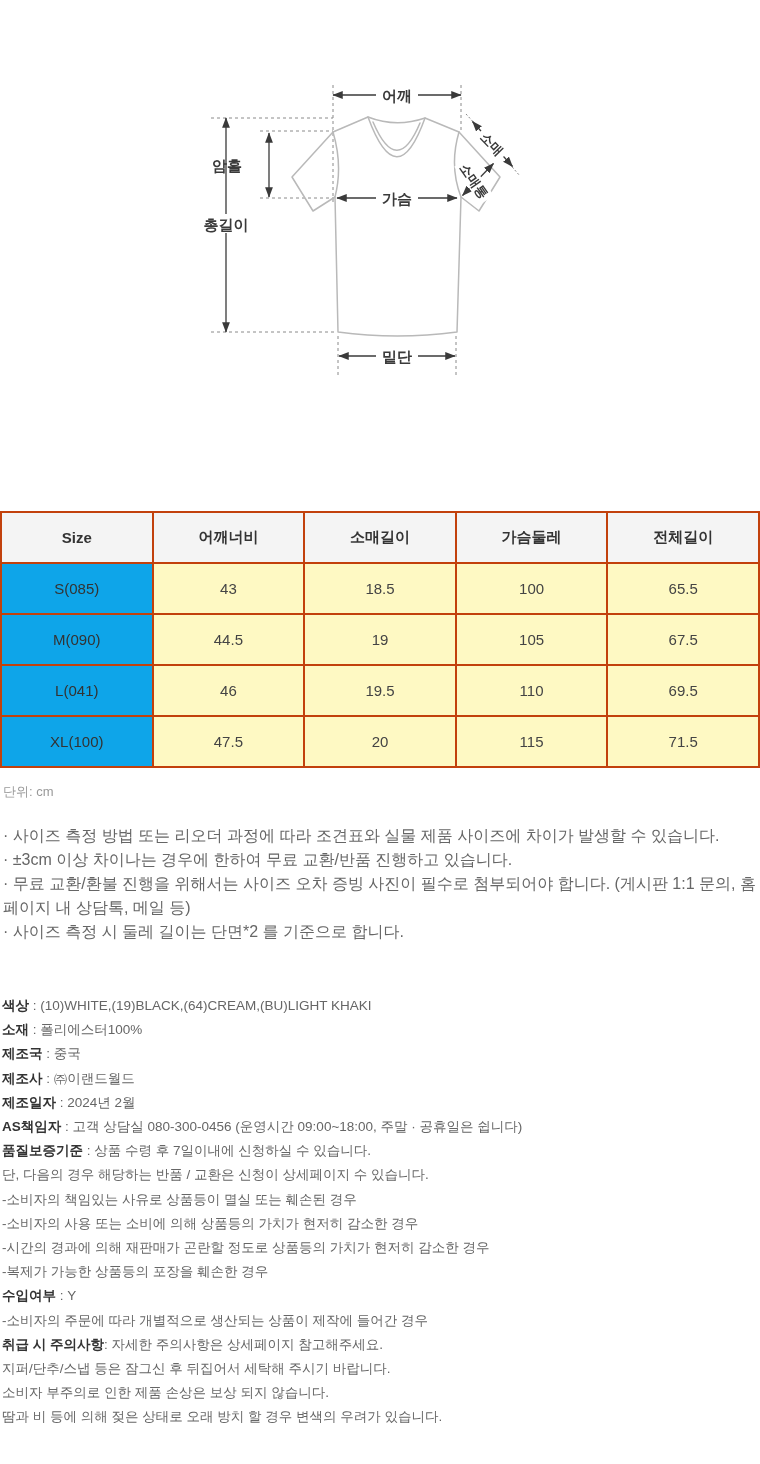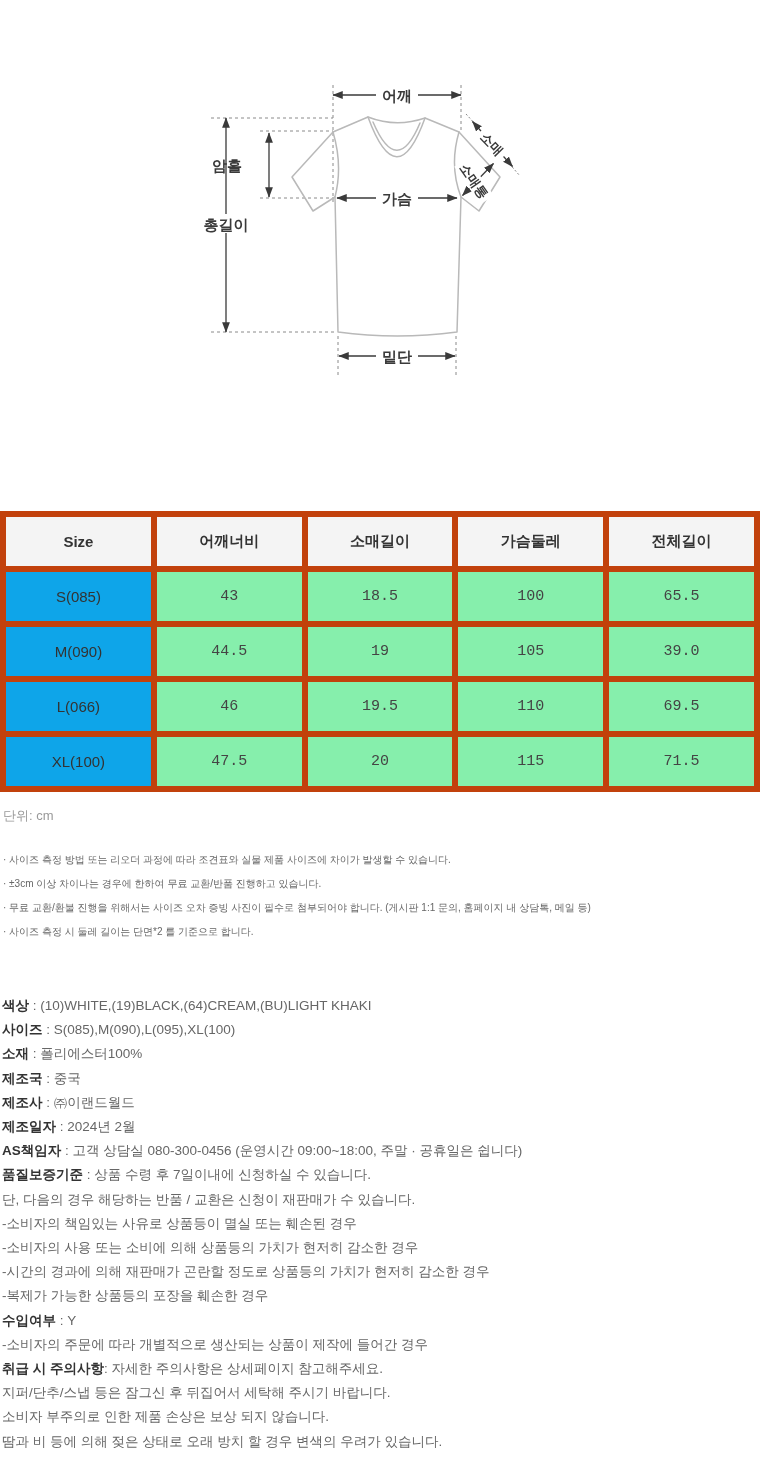--- a/index.html
+++ b/index.html
@@ -10,30 +10,30 @@
   }
   .diagram-area{position:relative;width:760px;height:511px;padding-left:16px;}
   .diagram-area svg{display:block;}
   svg text{font-family:"Liberation Sans","DejaVu Sans",sans-serif;font-weight:bold;fill:#3a3a3a;}
 
   table.size-table{
     width:760px;border-collapse:collapse;table-layout:fixed;
     font-size:15px;color:#444;
   }
   .size-table th,.size-table td{
-    border:6px solid #c2410c;text-align:center;vertical-align:middle;
+    border:2px solid #c2410c;text-align:center;vertical-align:middle;
     height:49px;padding:0;font-weight:normal;
   }
   .size-table thead th{background:#f4f4f4;font-weight:bold;color:#333;}
   .size-table tbody th{background:#0ea5e9;color:#333;}
-  .size-table td{background:#86efac;font-family:Liberation Mono, monospace;}
+  .size-table td{background:#fef9c3;}
 
   .unit-note{margin:15px 16px 0 3px;font-size:13px;color:#999;}
 
-  .notes{margin:23px 0 16px 3px;padding:0;list-style:none;font-size:10px;color:#666;}
+  .notes{margin:23px 0 16px 3px;padding:0;list-style:none;font-size:16px;color:#666;}
   .notes li{line-height:24px;}
 
   .product-info{margin:50px 0 0 2px;font-size:13.5px;color:#666;}
   .product-info .line{line-height:24.2px;white-space:nowrap;}
   .product-info .lbl{font-weight:bold;color:#333;}
   .product-info .sep{color:#666;}
 </style>
 </head>
 <body>
 
@@ -125,24 +125,24 @@
       <td>43</td>
       <td>18.5</td>
       <td>100</td>
       <td>65.5</td>
     </tr>
     <tr>
       <th>M(090)</th>
       <td>44.5</td>
       <td>19</td>
       <td>105</td>
-      <td>39.0</td>
+      <td>67.5</td>
     </tr>
     <tr>
-      <th>L(066)</th>
+      <th>L(041)</th>
       <td>46</td>
       <td>19.5</td>
       <td>110</td>
       <td>69.5</td>
     </tr>
     <tr>
       <th>XL(100)</th>
       <td>47.5</td>
       <td>20</td>
       <td>115</td>
@@ -155,28 +155,27 @@
 
 <ul class="notes">
   <li>· 사이즈 측정 방법 또는 리오더 과정에 따라 조견표와 실물 제품 사이즈에 차이가 발생할 수 있습니다.</li>
   <li>· ±3cm 이상 차이나는 경우에 한하여 무료 교환/반품 진행하고 있습니다.</li>
   <li>· 무료 교환/환불 진행을 위해서는 사이즈 오차 증빙 사진이 필수로 첨부되어야 합니다. (게시판 1:1 문의, 홈페이지 내 상담톡, 메일 등)</li>
   <li>· 사이즈 측정 시 둘레 길이는 단면*2 를 기준으로 합니다.</li>
 </ul>
 
 <div class="product-info">
   <div class="line"><span class="lbl">색상</span><span class="sep"> : </span><span>(10)WHITE,(19)BLACK,(64)CREAM,(BU)LIGHT KHAKI</span></div>
-  <div class="line"><span class="lbl">사이즈</span><span class="sep"> : </span><span>S(085),M(090),L(095),XL(100)</span></div>
   <div class="line"><span class="lbl">소재</span><span class="sep"> : </span><span>폴리에스터100%</span></div>
   <div class="line"><span class="lbl">제조국</span><span class="sep"> : </span><span>중국</span></div>
   <div class="line"><span class="lbl">제조사</span><span class="sep"> : </span><span>㈜이랜드월드</span></div>
   <div class="line"><span class="lbl">제조일자</span><span class="sep"> : </span><span>2024년 2월</span></div>
   <div class="line"><span class="lbl">AS책임자</span><span class="sep"> : </span><span>고객 상담실 080-300-0456 (운영시간 09:00~18:00, 주말 · 공휴일은 쉽니다)</span></div>
   <div class="line"><span class="lbl">품질보증기준</span><span class="sep"> : </span><span>상품 수령 후 7일이내에 신청하실 수 있습니다.</span></div>
-  <div class="line"><span>단, 다음의 경우 해당하는 반품 / 교환은 신청이 재판매가 수 있습니다.</span></div>
+  <div class="line"><span>단, 다음의 경우 해당하는 반품 / 교환은 신청이 상세페이지 수 있습니다.</span></div>
   <div class="line"><span>-소비자의 책임있는 사유로 상품등이 멸실 또는 훼손된 경우</span></div>
   <div class="line"><span>-소비자의 사용 또는 소비에 의해 상품등의 가치가 현저히 감소한 경우</span></div>
   <div class="line"><span>-시간의 경과에 의해 재판매가 곤란할 정도로 상품등의 가치가 현저히 감소한 경우</span></div>
   <div class="line"><span>-복제가 가능한 상품등의 포장을 훼손한 경우</span></div>
   <div class="line"><span class="lbl">수입여부</span><span class="sep"> : </span><span>Y</span></div>
   <div class="line"><span>-소비자의 주문에 따라 개별적으로 생산되는 상품이 제작에 들어간 경우</span></div>
   <div class="line"><span class="lbl">취급 시 주의사항</span><span class="sep">: </span><span>자세한 주의사항은 상세페이지 참고해주세요.</span></div>
   <div class="line"><span>지퍼/단추/스냅 등은 잠그신 후 뒤집어서 세탁해 주시기 바랍니다.</span></div>
   <div class="line"><span>소비자 부주의로 인한 제품 손상은 보상 되지 않습니다.</span></div>
   <div class="line"><span>땀과 비 등에 의해 젖은 상태로 오래 방치 할 경우 변색의 우려가 있습니다.</span></div>

